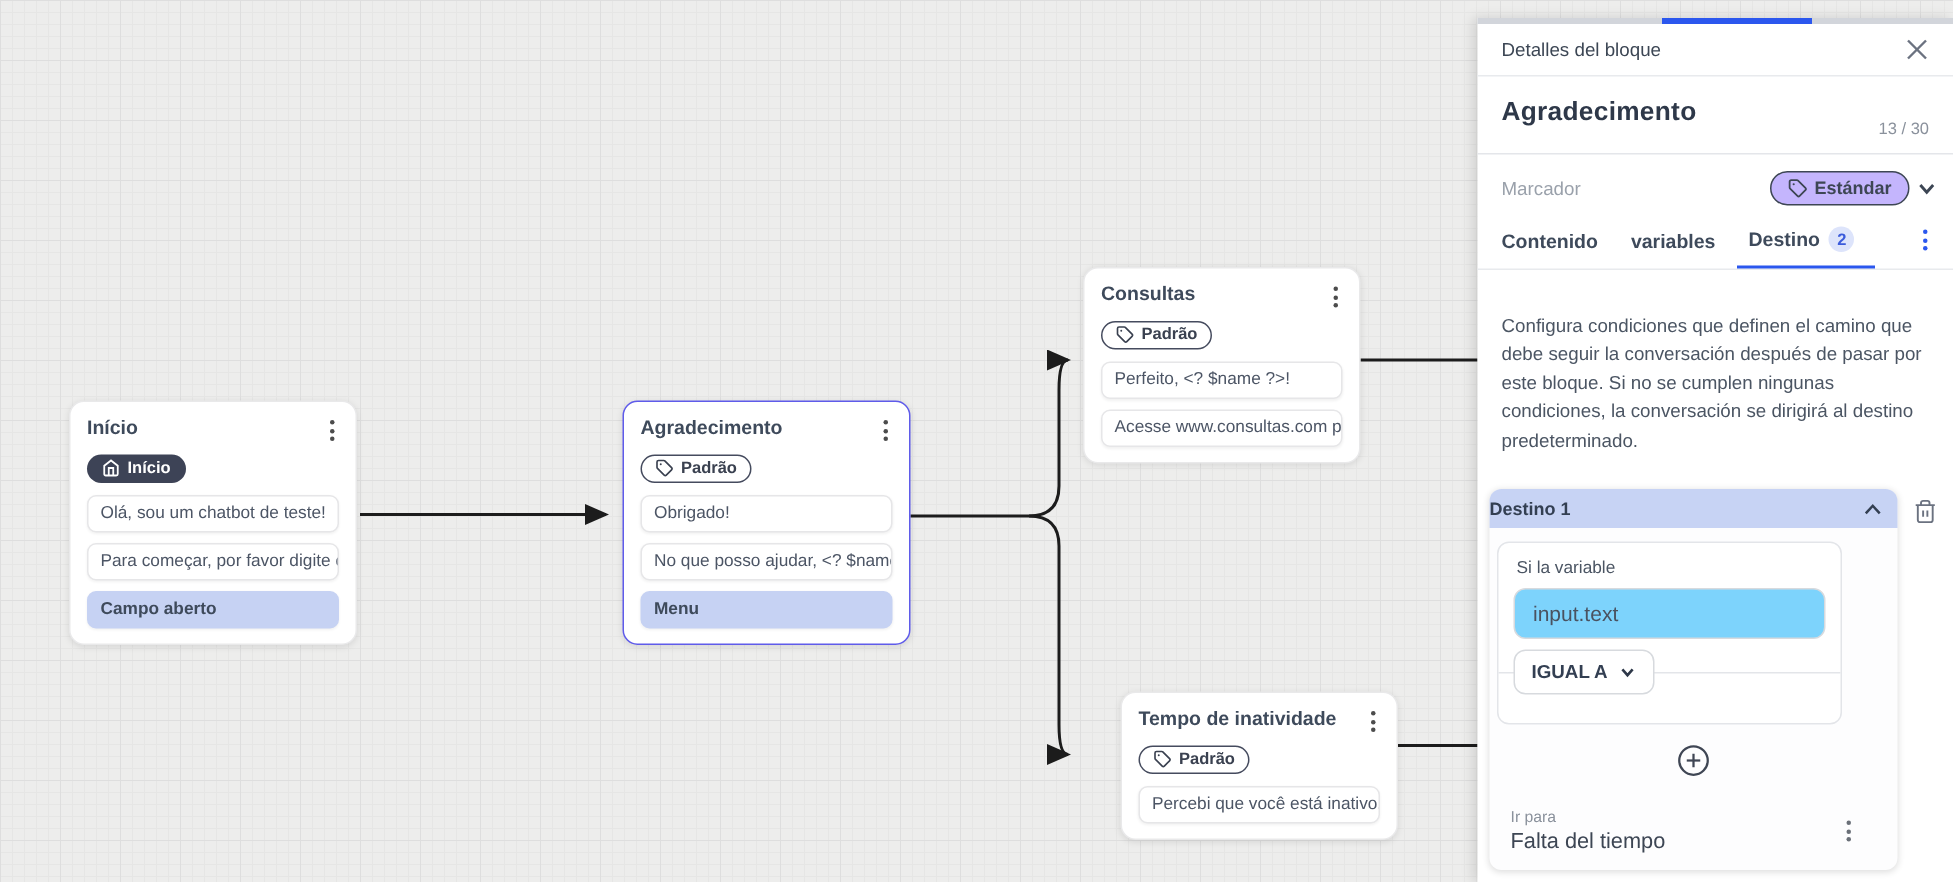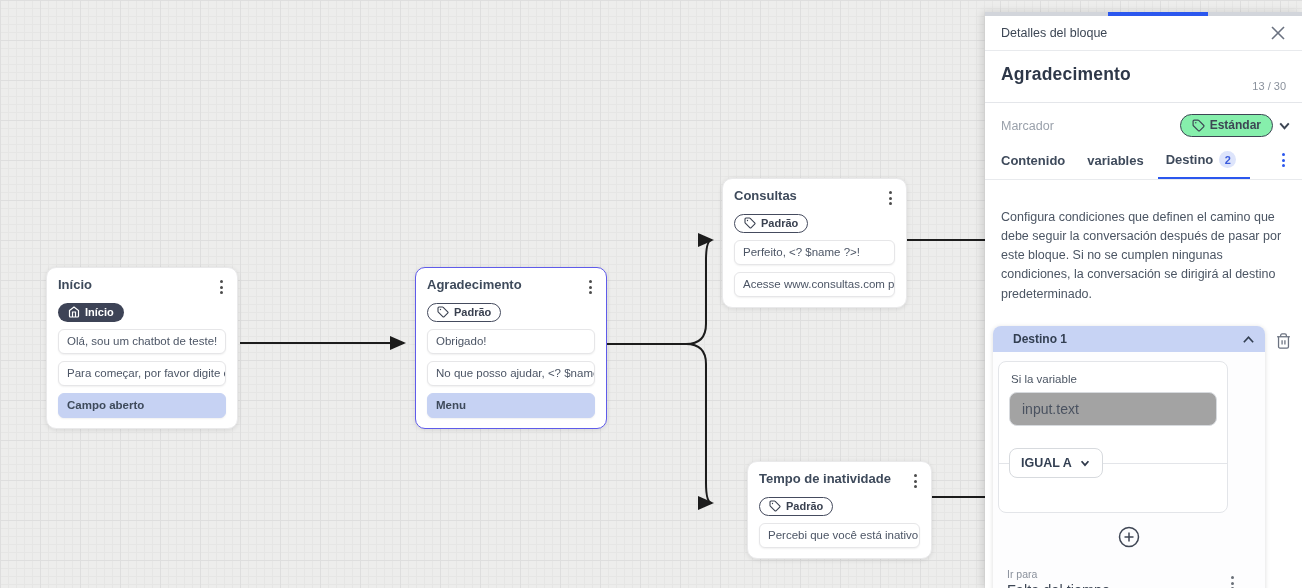--- a/index.html
+++ b/index.html
@@ -46,42 +46,42 @@
   .panel-header-title{font-size:12.5px;color:#3c4654;}
   .icon-btn{display:inline-flex;align-items:center;justify-content:center;cursor:pointer;background:none;border:none;padding:2px;}
   .title-row{display:flex;justify-content:space-between;align-items:flex-start;padding:13px 16px 0;}
   .block-title{font-size:17.5px;font-weight:600;color:#2e3849;letter-spacing:.2px;}
   .char-counter{font-size:11px;color:#8a919c;margin-top:16px;text-align:center;}
   .title-divider{border-bottom:1px solid #e4e6ea;margin:10px 0 0;}
   .marker-row{display:flex;justify-content:space-between;align-items:center;padding:11px 10px 0 16px;}
   .marker-label{font-size:12.5px;color:#9aa1ab;}
   .marker-right{display:flex;align-items:center;gap:4px;}
   .pill-outline{display:inline-flex;align-items:center;gap:5px;border:1.5px solid #3d4654;color:#3d4654;
-    border-radius:999px;padding:3px 11px 4px;font-size:12px;font-weight:700;background:#86efac;cursor:pointer;}
+    border-radius:999px;padding:3px 11px 4px;font-size:12px;font-weight:700;background:#c4b5fd;cursor:pointer;}
   .tabs-row{display:flex;align-items:flex-end;padding:13px 14px 0 16px;border-bottom:1px solid #e8eaed;position:relative;}
   .tab{font-size:13px;font-weight:700;color:#3e4a5b;padding:0 0 11px;margin-right:22px;cursor:pointer;position:relative;
     display:inline-flex;align-items:center;gap:6px;}
   .tab.active::after{content:"";position:absolute;left:-8px;right:-14px;bottom:0;height:2.5px;background:#2b57ee;}
   .tab-badge{display:inline-flex;align-items:center;justify-content:center;width:17px;height:17px;border-radius:50%;
     background:#dde4fb;color:#3b5bdb;font-size:11px;font-weight:700;}
   .tabs-row .kebab{margin-left:auto;margin-bottom:9px;}
   .panel-desc{padding:15px 16px 10px;font-size:12.5px;line-height:1.54;color:#4b5563;}
 
   .dest-area{position:relative;margin-top:2px;}
   .dest-card{margin-left:8px;width:272px;background:#fdfdfe;border-radius:8px;box-shadow:0 1px 5px rgba(0,0,0,.14);}
-  .dest-header{background:#c7d3f4;border-radius:8px 8px 0 0;padding:6px 10px 6px 20px;display:flex;
+  .dest-header{background:#c7d3f4;border-radius:8px 8px 0 0;padding:6px 10px 6px 0;display:flex;
     justify-content:space-between;align-items:center;cursor:pointer;}
   .dest-header-title{font-size:12px;font-weight:700;color:#333f52;}
   .trash-btn{position:absolute;top:4px;right:8px;}
   .cond-card{margin:9px 0 0 5px;width:230px;background:#fff;border:1px solid #e3e5e9;border-radius:8px;
     padding:10px;box-sizing:border-box;}
   .cond-label{font-size:11.5px;color:#4b5563;margin:1px 0 7px 2px;}
   .cond-input{width:100%;height:34px;border:1px solid #d7dade;border-radius:8px;padding:0 12px;
-    font-size:14px;color:#4a5260;background:#a3a3a3;box-sizing:border-box;font-family:"Liberation Sans",sans-serif;outline:none;}
-  .op-row{position:relative;margin:22px 0;height:32px;}
+    font-size:14px;color:#4a5260;background:#7dd3fc;box-sizing:border-box;font-family:"Liberation Sans",sans-serif;outline:none;}
+  .op-row{position:relative;margin:7px 0;height:32px;}
   .op-row .op-line{position:absolute;left:-10px;right:-10px;top:15px;border-top:1px solid #e3e5e9;}
   .op-chip{position:relative;display:inline-flex;align-items:center;gap:7px;background:#fff;border:1px solid #d7dade;
     border-radius:8px;padding:7px 11px;font-size:12.5px;font-weight:700;color:#333f52;cursor:pointer;}
   .plus-row{text-align:center;padding:11px 0 10px;}
   .goto-row{display:flex;justify-content:space-between;align-items:center;padding:6px 28px 11px 14px;}
   .goto-label{font-size:10.5px;color:#8a919c;}
   .goto-value{font-size:14.5px;color:#3d4654;margin-top:2px;}
   svg{display:block;}
 </style>
 </head>

